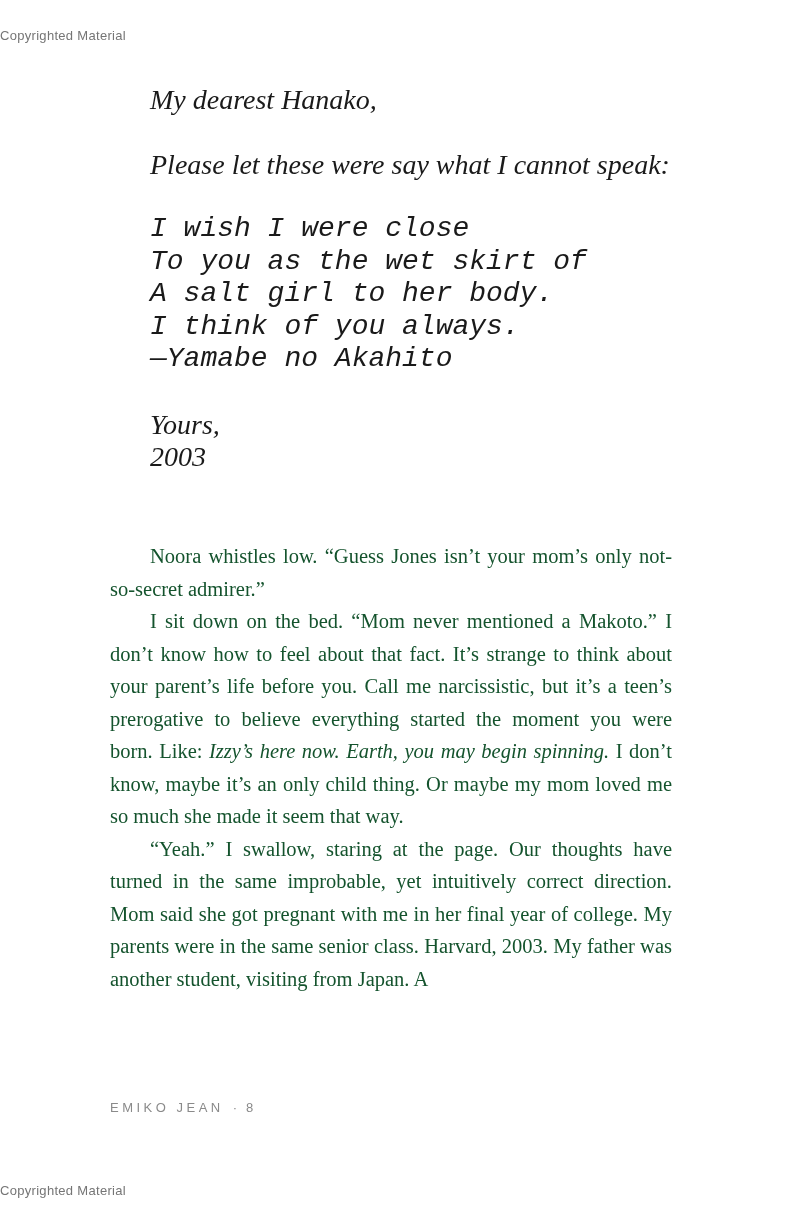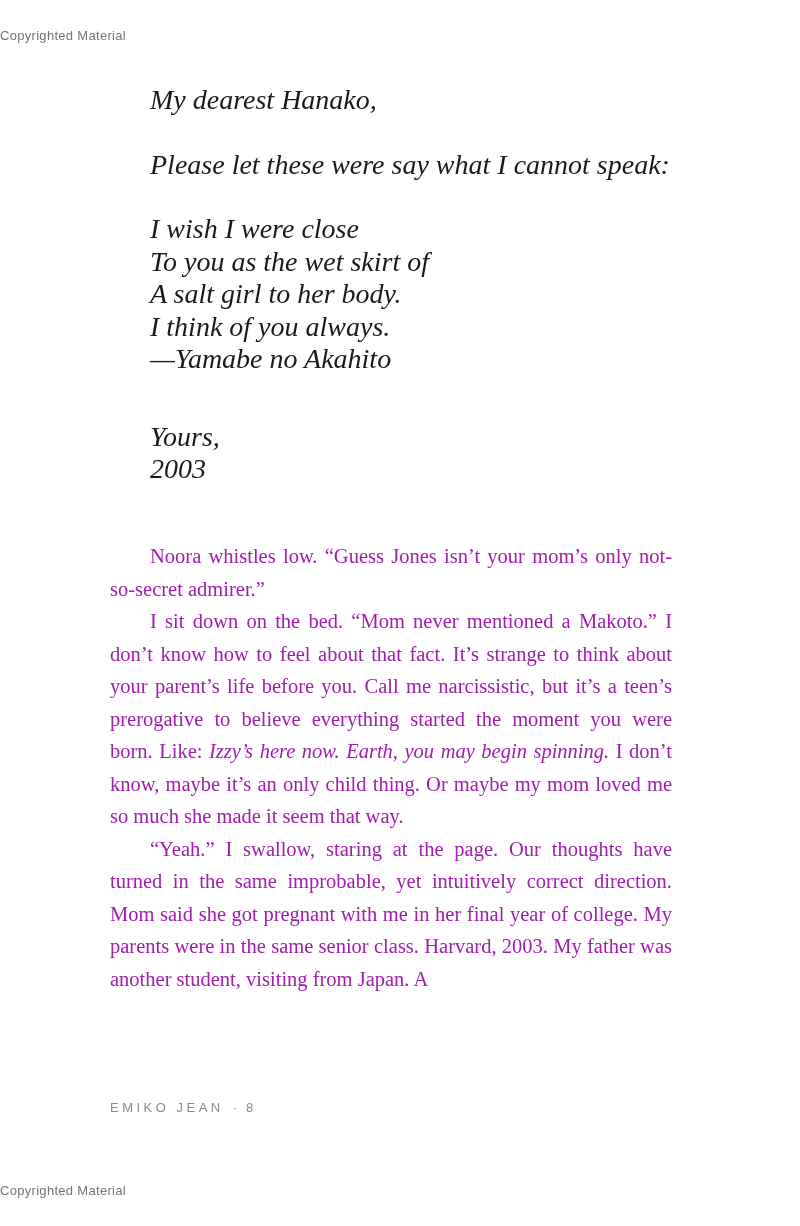--- a/index.html
+++ b/index.html
@@ -31,31 +31,31 @@
     top: 84px;
     width: 540px;
     font-style: italic;
     font-size: 28px;
     line-height: 32.5px;
     color: #1a1a1a;
   }
   .letter p { font-style: italic; }
   .salutation { margin-bottom: 32px; }
   .intro { margin-bottom: 32px; }
-  .poem { margin-bottom: 45px; }
+  .poem { margin-bottom: 33px; font-family: Liberation Mono, monospace; }
 
   .body-text {
     position: absolute;
     left: 110px;
     top: 540px;
     width: 562px;
     font-size: 20.5px;
     line-height: 32.5px;
     text-align: justify;
-    color: #a21caf;
+    color: #14532d;
   }
   .body-para { text-indent: 40px; }
   .body-para .em { font-style: italic; }
 
   .footer {
     position: absolute;
     left: 110px;
     top: 1100px;
     font-family: "Liberation Sans", "DejaVu Sans", sans-serif;
     font-size: 13px;

